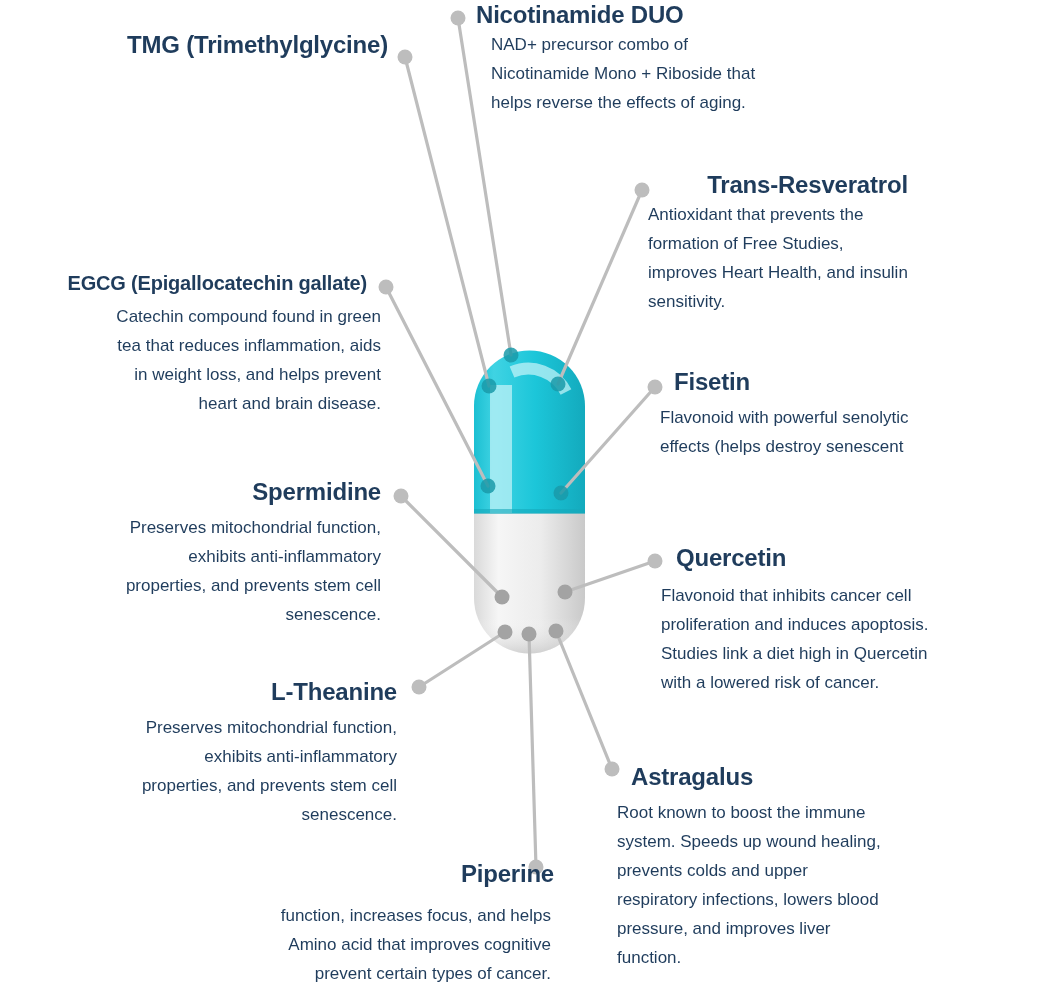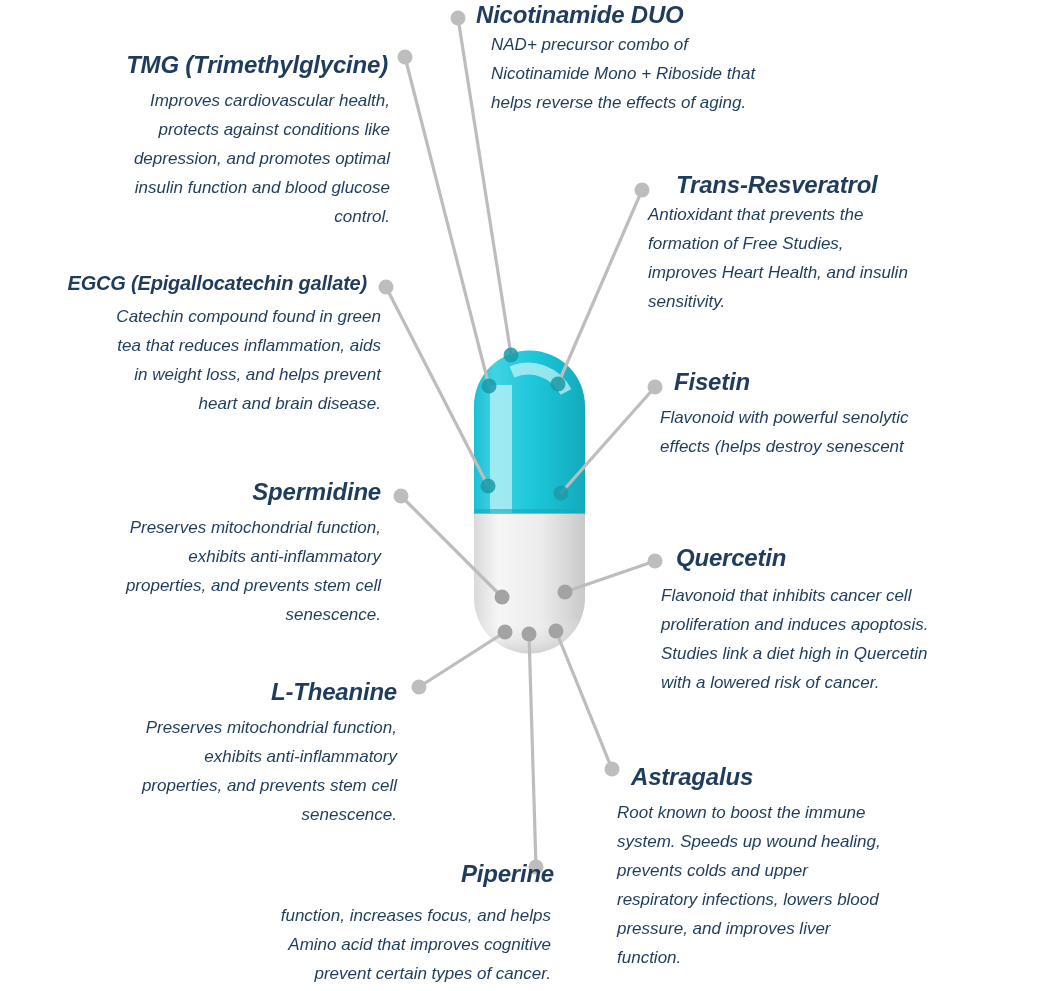--- a/index.html
+++ b/index.html
@@ -1,20 +1,20 @@
 <!DOCTYPE html>
 <html><head>
 <meta charset="utf-8">
 <style>
   html, body { margin: 0; padding: 0; background: #ffffff; }
   body { width: 1062px; height: 991px; position: relative; overflow: hidden;
          font-family: "Liberation Sans", "DejaVu Sans", sans-serif; color: #1e3a57; }
   #diagram { position: absolute; left: 0; top: 0; width: 1062px; height: 991px; }
   svg.overlay { position: absolute; left: 0; top: 0; }
-  .block { position: absolute; font-style: italic; }
+  .block { position: absolute; }
   .block .title { font-weight: bold; font-size: 24px; line-height: 30px; color: #1f3c5c; letter-spacing: -0.2px; }
   .block .title.small { font-size: 20px; }
   .block .desc { font-size: 17px; line-height: 29px; color: #1f3c5c; }
   .block .desc span { display: block; white-space: nowrap; }
   .right-align { text-align: right; }
   .left-align { text-align: left; }
 </style>
 </head>
 <body>
 
@@ -86,42 +86,35 @@
       <circle cx="488" cy="486" r="7.5" fill="#1a9aa9" opacity="0.85"></circle>
       <circle cx="561" cy="493" r="7.5" fill="#1a9aa9" opacity="0.85"></circle>
       <circle cx="502" cy="597" r="7.5" fill="#a3a3a3"></circle>
       <circle cx="565" cy="592" r="7.5" fill="#a3a3a3"></circle>
       <circle cx="505" cy="632" r="7.5" fill="#a3a3a3"></circle>
       <circle cx="529" cy="634" r="7.5" fill="#a3a3a3"></circle>
       <circle cx="556" cy="631" r="7.5" fill="#a3a3a3"></circle>
     </g>
   </svg>
 
-  <div class="block right-align" style="right:672px; top:50px;margin-left:16px;">
+  <div class="block right-align" style="right:672px; top:30px;margin-left:16px;">
     <div class="title" style="margin-right:2px;">TMG (Trimethylglycine)</div>
-    <div class="desc" style="margin-top:6px;">
-      <span>Improves cardiovascular health,</span>
-      <span>protects against conditions like</span>
-      <span>depression, and promotes optimal</span>
-      <span>insulin function and blood glucose</span>
-      <span>control.</span>
-    </div>
   </div>
 
   <div class="block left-align" style="left:476px; top:0px;">
     <div class="title">Nicotinamide DUO</div>
     <div class="desc" style="margin-left:15px;">
       <span>NAD+ precursor combo of</span>
       <span>Nicotinamide Mono + Riboside that</span>
       <span>helps reverse the effects of aging.</span>
     </div>
   </div>
 
   <div class="block left-align" style="left:648px; top:170px;">
-    <div class="title" style="margin-left:28px;">Trans-Resveratrol</div>
+    <div class="title" style="margin-left:28px;text-align:right;">Trans-Resveratrol</div>
     <div class="desc">
       <span>Antioxidant that prevents the</span>
       <span>formation of Free Studies,</span>
       <span>improves Heart Health, and insulin</span>
       <span>sensitivity.</span>
     </div>
   </div>
 
   <div class="block right-align" style="right:681px; top:268px;">
     <div class="title small" style="margin-right:14px;">EGCG (Epigallocatechin gallate)</div>

